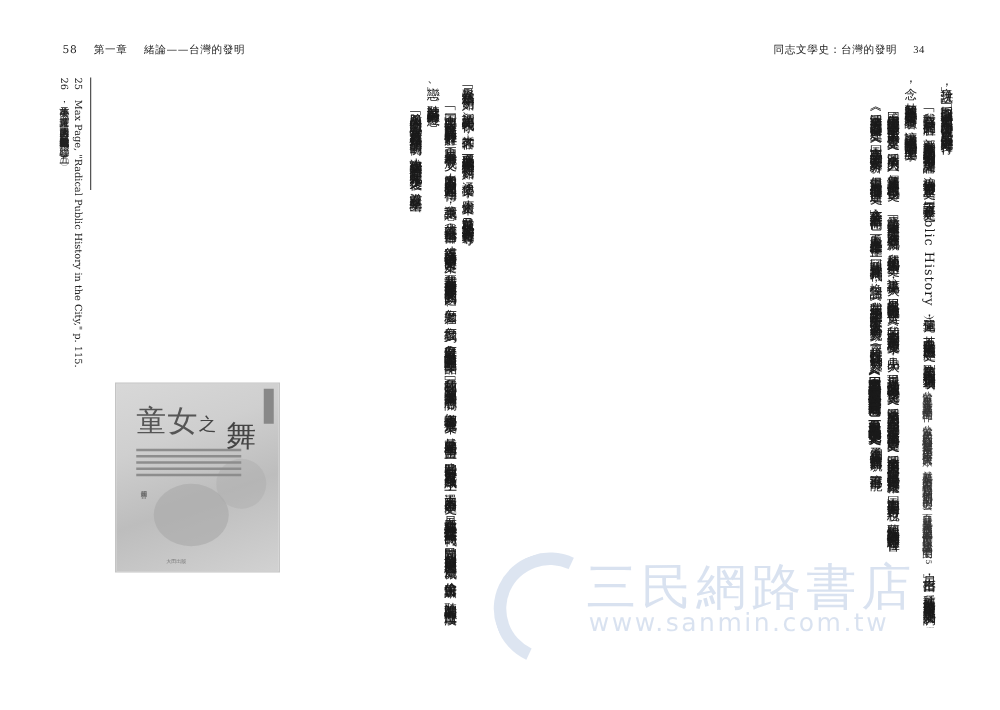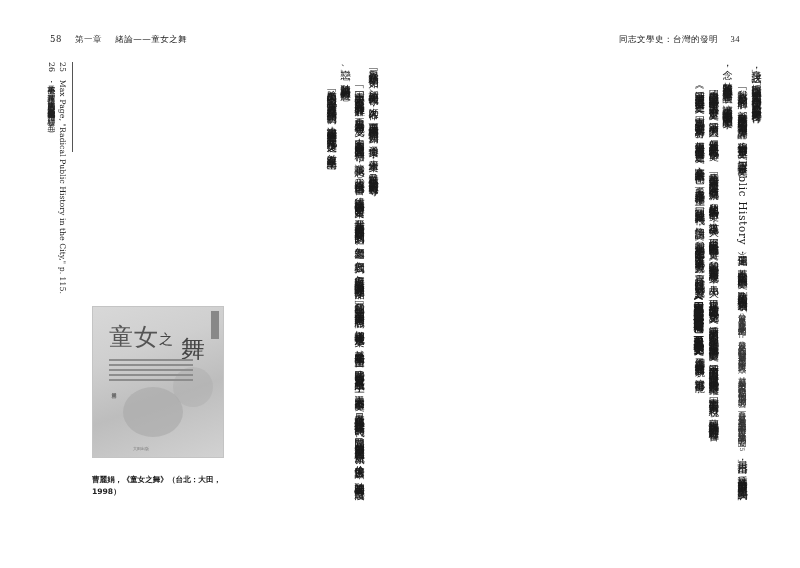--- a/index.html
+++ b/index.html
@@ -213,21 +213,21 @@
   }
 </style>
 </head>
 <body>
 
 <div class="spread">
 
   <div class="running-head left">
     <span>58</span>
     <span class="pg">第一章</span>
-    <span>緒論——童女之舞</span>
+    <span>緒論——台灣的發明</span>
   </div>
   <div class="running-head right" style="right:50px;font-family:Liberation Serif, serif;">
     <span>同志文學史：台灣的發明</span>
     <span class="pg">34</span>
   </div>
 
   <div class="page right">
     <div class="vbody">
       <p class="noindent">身」說法，採取同志「口述歷史」形式（而不用文學替代「口述歷史」）的公眾歷史才變得可行。</p>
       <p><span>我對「公眾歷史」的理解，部分來自剛才提及的著名學術刊物《基進歷史評論》。這份刊物看重公眾歷史，設置「公眾歷史」（Public History）這個單元，其中不乏聚焦同志的庶民歷史。剛才提及的貝吉在這份刊物表示，「</span><span class="quote">公眾歷史畢竟應該是基進的工作。公眾歷史的核心精神就是要把歷史帶給廣大民眾，就是要刺激公民不再輕易相信他們所知的過去，而且就是要為被遺忘的故事創造可以述說故事的空間。</span><span class="sup">25</span><span>」貝吉指出，這種基進的公眾歷史跟主流歷史唱反調。這種對於公眾歷史的信念，鼓舞我將同志文學史帶給各界讀者，讓讀者重新認識瀕臨遺忘的本土同志文學。</span></p>
@@ -254,22 +254,26 @@
     <div class="cover-lines">
       <div></div>
         <div></div>
         <div></div>
         <div></div>
         <div></div>
     </div>
     <div class="cover-author">曹麗娟</div>
     <div class="cover-publisher">大田出版</div>
   </div>
-  <div class="caption">曹麗娟，《童女之舞》（台北：大田，1998）</div>
 
   <div class="fn-rule"></div>
   <div class="footnotes">
     <p class="fn"><span>25</span>　<span>Max Page, "Radical Public History in the City," p. 115.</span></p>
     <p class="fn"><span>26</span>　<span>小熊英二著，黃耀進譯，《活著回來的男人：一個普通日本兵的二戰及戰後生命史》（台北：聯經，二〇一五）。</span></p>
   </div>
 
+  <div class="watermark">
+    <div class="arc"></div>
+    <div class="wm-cn">三民網路書店</div>
+    <div class="wm-url">www.sanmin.com.tw</div>
+  </div>
 
 </div>
 
 </body></html>

